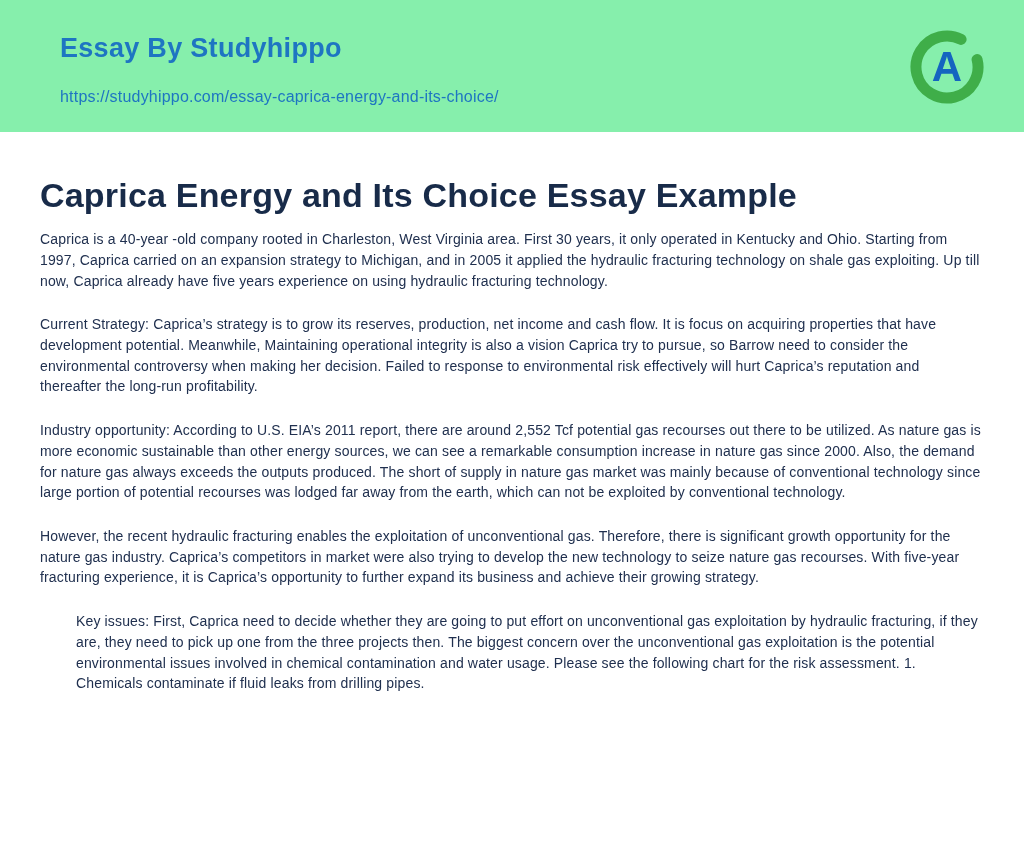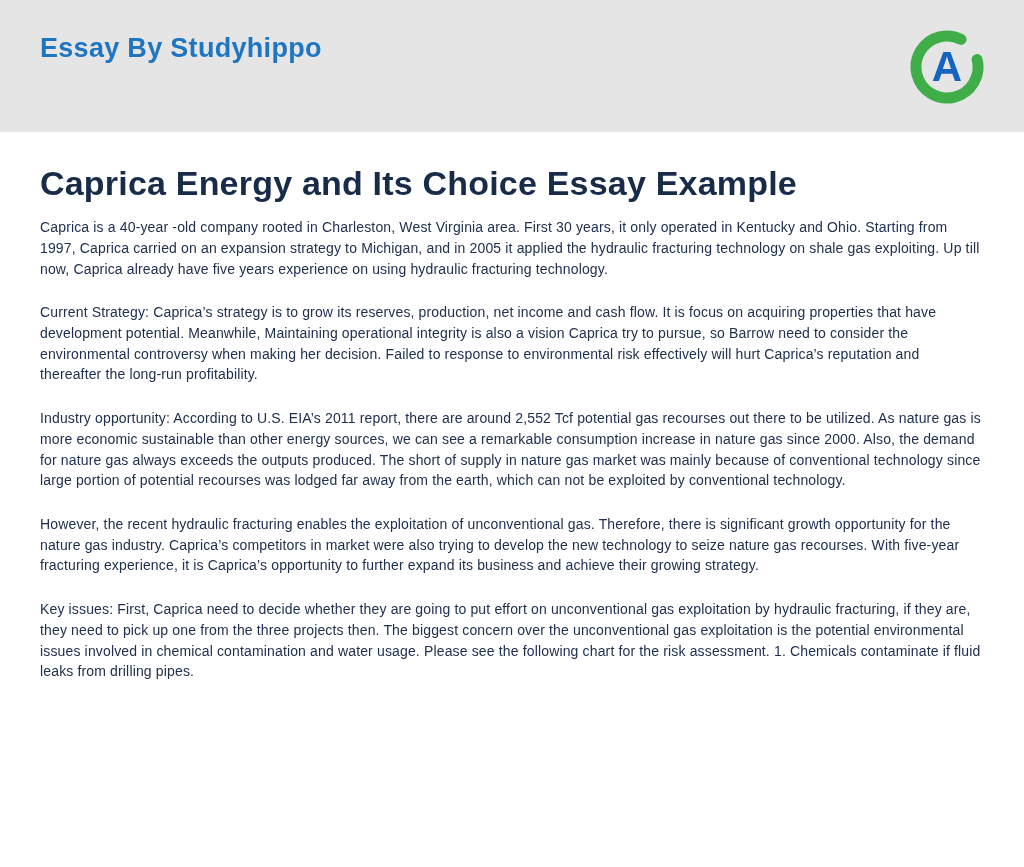--- a/index.html
+++ b/index.html
@@ -9,22 +9,22 @@
   }
   body {
     width: 1024px;
     font-family: "Liberation Sans", "DejaVu Sans", sans-serif;
     color: #20304f;
     -webkit-font-smoothing: antialiased;
   }
 
   
   .page-header {
-    background: #e5e5e5;
-    padding: 34px 38px 26px 40px;
+    background: #86efac;
+    padding: 34px 38px 26px 60px;
     display: flex;
     justify-content: space-between;
     align-items: flex-start;
     box-sizing: border-box;
   }
   .header-left {
     display: flex;
     flex-direction: column;
   }
   .site-title {
@@ -57,38 +57,39 @@
   
   .content {
     padding: 16px 40px 42px 40px;
     box-sizing: border-box;
   }
   .article-title {
     color: #182b49;
     font-size: 34px;
     font-weight: 800;
     letter-spacing: 0.2px;
-    margin: 16px 0 14px 0;
+    margin: 28px 0 14px 0;
     line-height: 1.15;
   }
   .article-body p {
     font-size: 14px;
     line-height: 1.48;
     letter-spacing: 0.15px;
     color: #20304f;
     margin: 0 0 23px 0;
   }
-  .article-body p:last-child { margin-bottom: 0; }
+  .article-body p:last-child { margin-bottom: 0; margin-left: 36px; }
 </style>
 </head>
 <body>
 
 <header class="page-header">
   <div class="header-left">
     <div class="site-title">Essay By Studyhippo</div>
+    <a class="site-url" href="#">https://studyhippo.com/essay-caprica-energy-and-its-choice/</a>
   </div>
 
   <div class="logo-wrap">
     <svg viewBox="0 0 78 78" width="78" height="78" aria-hidden="true">
 
       <g transform="rotate(-14 39 39)">
         <circle cx="39" cy="39" r="31" fill="none" stroke="#3fae49" stroke-width="11" stroke-linecap="round" stroke-dasharray="168 26.8"></circle>
       </g>
       <text x="39" y="53" text-anchor="middle" class="logo-letter" font-size="42" fill="#1565c0">A</text>
     </svg>

